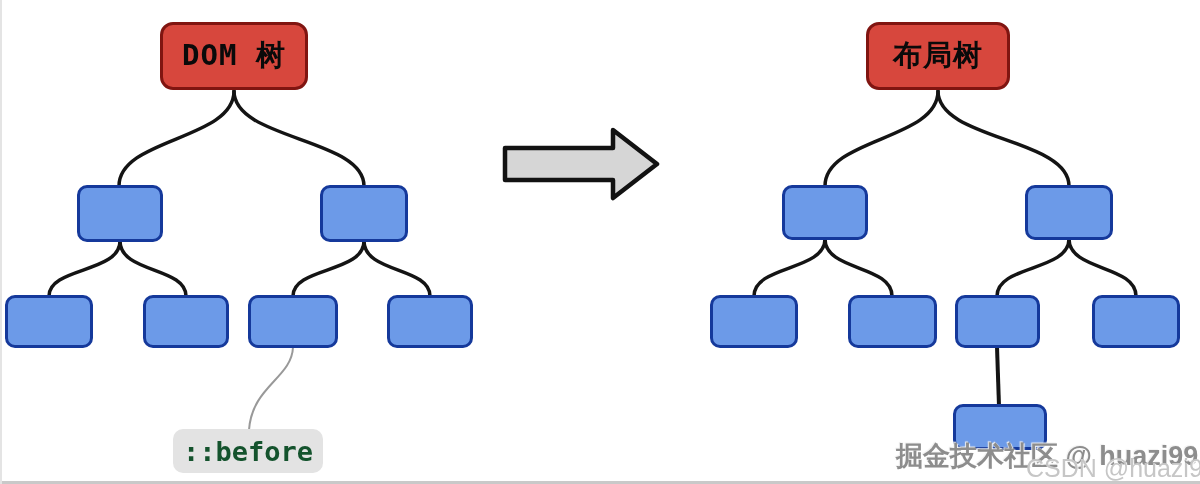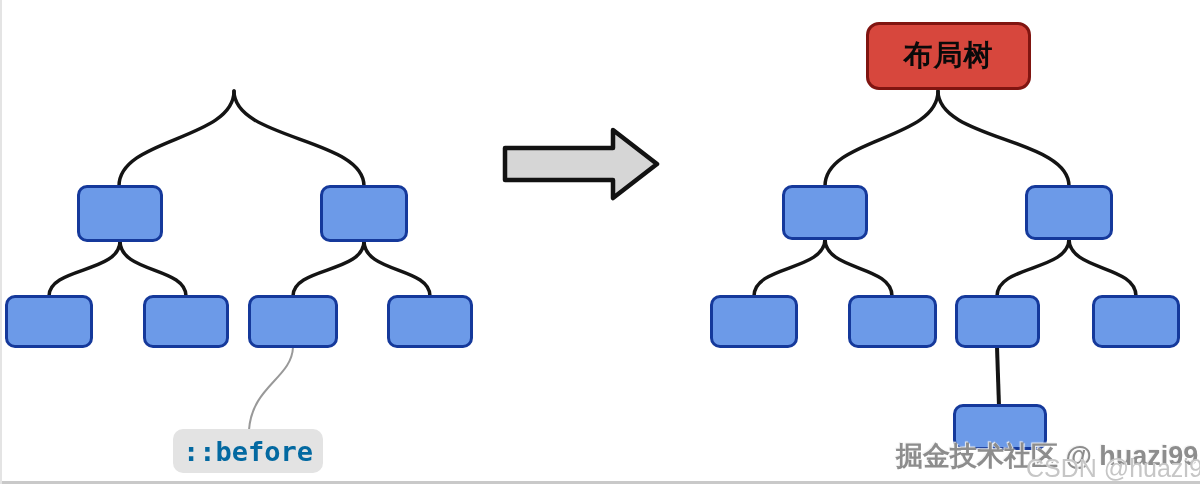--- a/index.html
+++ b/index.html
@@ -77,21 +77,21 @@
     letter-spacing: 1px;
   }
   .pseudo-label {
     position: absolute;
     z-index: 2;
     background: var(--pseudo-bg);
     border-radius: 10px;
     display: flex;
     align-items: center;
     justify-content: center;
-    color: #0369a1;
+    color: #14532d;
     font-family: "DejaVu Sans Mono", "Liberation Mono", monospace;
     font-weight: bold;
     font-size: 27px;
   }
   .watermark-primary {
     position: absolute;
     z-index: 3;
     left: 896px;
     top: 438px;
     font-size: 27px;
@@ -145,32 +145,35 @@
     <path class="edge" d="M825,239 C825,271 892,265 892,296"></path>
     <path class="edge" d="M1069,239 C1069,271 997,265 997,296"></path>
     <path class="edge" d="M1069,239 C1069,271 1136,265 1136,296"></path>
     <path class="edge-straight" d="M997,347 L999,406"></path>
 
     <path class="connector" d="M293,347 C292,378 252,386 249,430"></path>
 
     <polygon class="arrow" points="505,148 613,148 613,130 657,164 613,198 613,180 505,180"></polygon>
   </svg>
 
+  <div class="node red" style="left:160px; top:22px; width:148px; height:68px;">
+    <span>DOM 树</span>
+  </div>
   <div class="node blue" style="left:77px;  top:185px; width:86px; height:57px;"></div>
   <div class="node blue" style="left:320px; top:185px; width:88px; height:57px;"></div>
   <div class="node blue" style="left:5px;   top:295px; width:88px; height:53px;"></div>
   <div class="node blue" style="left:143px; top:295px; width:86px; height:53px;"></div>
   <div class="node blue" style="left:248px; top:295px; width:90px; height:53px;"></div>
   <div class="node blue" style="left:387px; top:295px; width:86px; height:53px;"></div>
 
   <div class="pseudo-label" style="left:173px; top:429px; width:150px; height:44px;">
     <span>::before</span>
   </div>
 
-  <div class="node red" style="left:866px; top:22px; width:165px; height:68px;">
+  <div class="node red" style="left:866px; top:22px; width:144px; height:68px;">
     <span>布局树</span>
   </div>
   <div class="node blue" style="left:782px;  top:185px; width:86px; height:55px;"></div>
   <div class="node blue" style="left:1025px; top:185px; width:88px; height:55px;"></div>
   <div class="node blue" style="left:710px;  top:295px; width:88px; height:53px;"></div>
   <div class="node blue" style="left:848px;  top:295px; width:89px; height:53px;"></div>
   <div class="node blue" style="left:955px;  top:295px; width:85px; height:53px;"></div>
   <div class="node blue" style="left:1092px; top:295px; width:88px; height:53px;"></div>
   <div class="node blue" style="left:953px;  top:404px; width:94px; height:46px;"></div>
 

